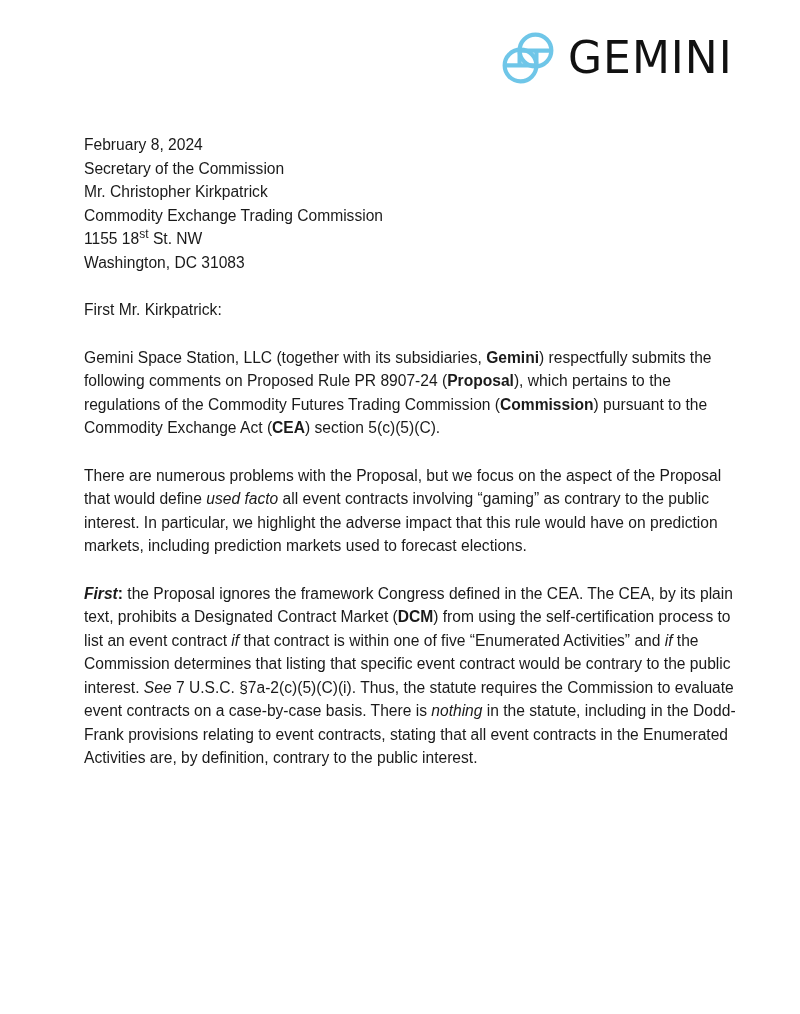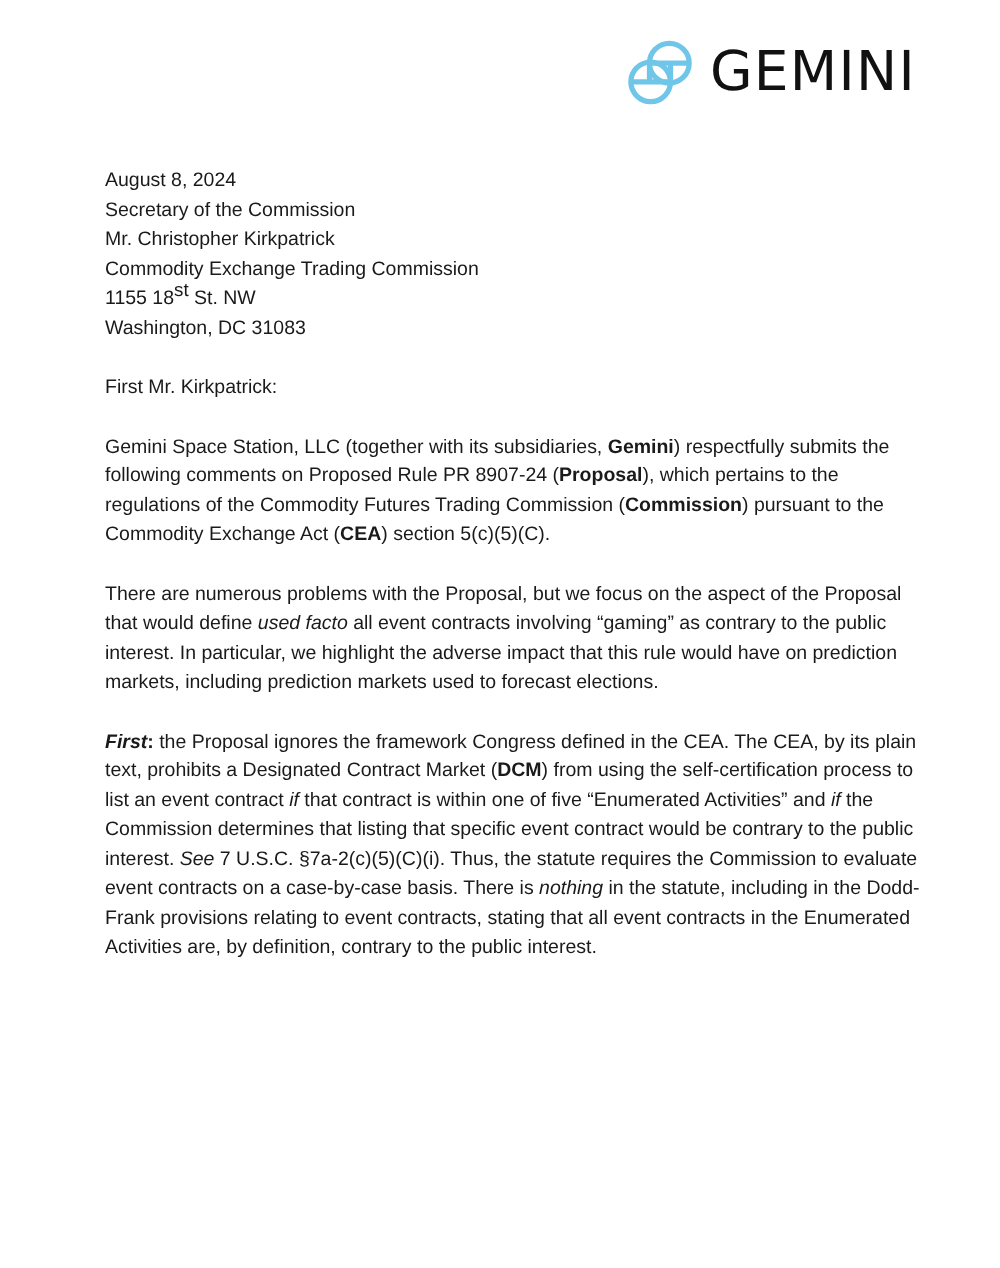--- a/index.html
+++ b/index.html
@@ -18,21 +18,21 @@
     font-size: 44px; font-weight: 400; letter-spacing: 1px;
     color: #111111; margin-left: 12px; line-height: 1;
   }
   .letter {
     position: absolute; left: 84px; top: 133px; width: 660px;
     font-size: 15.6px; line-height: 23.5px;
   }
   .addr-line { white-space: nowrap; }
   .block { margin: 0 0 24px 0; }
   p { margin: 0 0 24px 0; }
-  sup { font-size: 15px; line-height: 0; vertical-align: super; }
+  sup { font-size: 12px; line-height: 0; vertical-align: super; }
   b { font-weight: 700; }
 </style>
 </head>
 <body>
 
 <div class="logo">
   <svg viewBox="0 0 60 60">
     <g fill="none" stroke="#6fc6e8" stroke-width="4.5">
       <circle cx="38" cy="22" r="17"></circle>
       <circle cx="22" cy="38" r="17"></circle>
@@ -41,21 +41,21 @@
       <line x1="5" y1="38" x2="39" y2="38"></line>
       <line x1="21" y1="22" x2="21" y2="38"></line>
       <line x1="39" y1="22" x2="39" y2="38"></line>
     </g>
   </svg>
   <span class="logo-text">GEMINI</span>
 </div>
 
 <div class="letter">
   <div class="block">
-    <div class="addr-line">August 8, 2024</div>
+    <div class="addr-line">February 8, 2024</div>
     <div class="addr-line">Secretary of the Commission</div>
     <div class="addr-line">Mr. Christopher Kirkpatrick</div>
     <div class="addr-line">Commodity Exchange Trading Commission</div>
     <div class="addr-line"><span>1155 18</span><sup>st</sup><span> St. NW</span></div>
     <div class="addr-line">Washington, DC 31083</div>
   </div>
 
 
   <p>First Mr. Kirkpatrick:</p>
 

